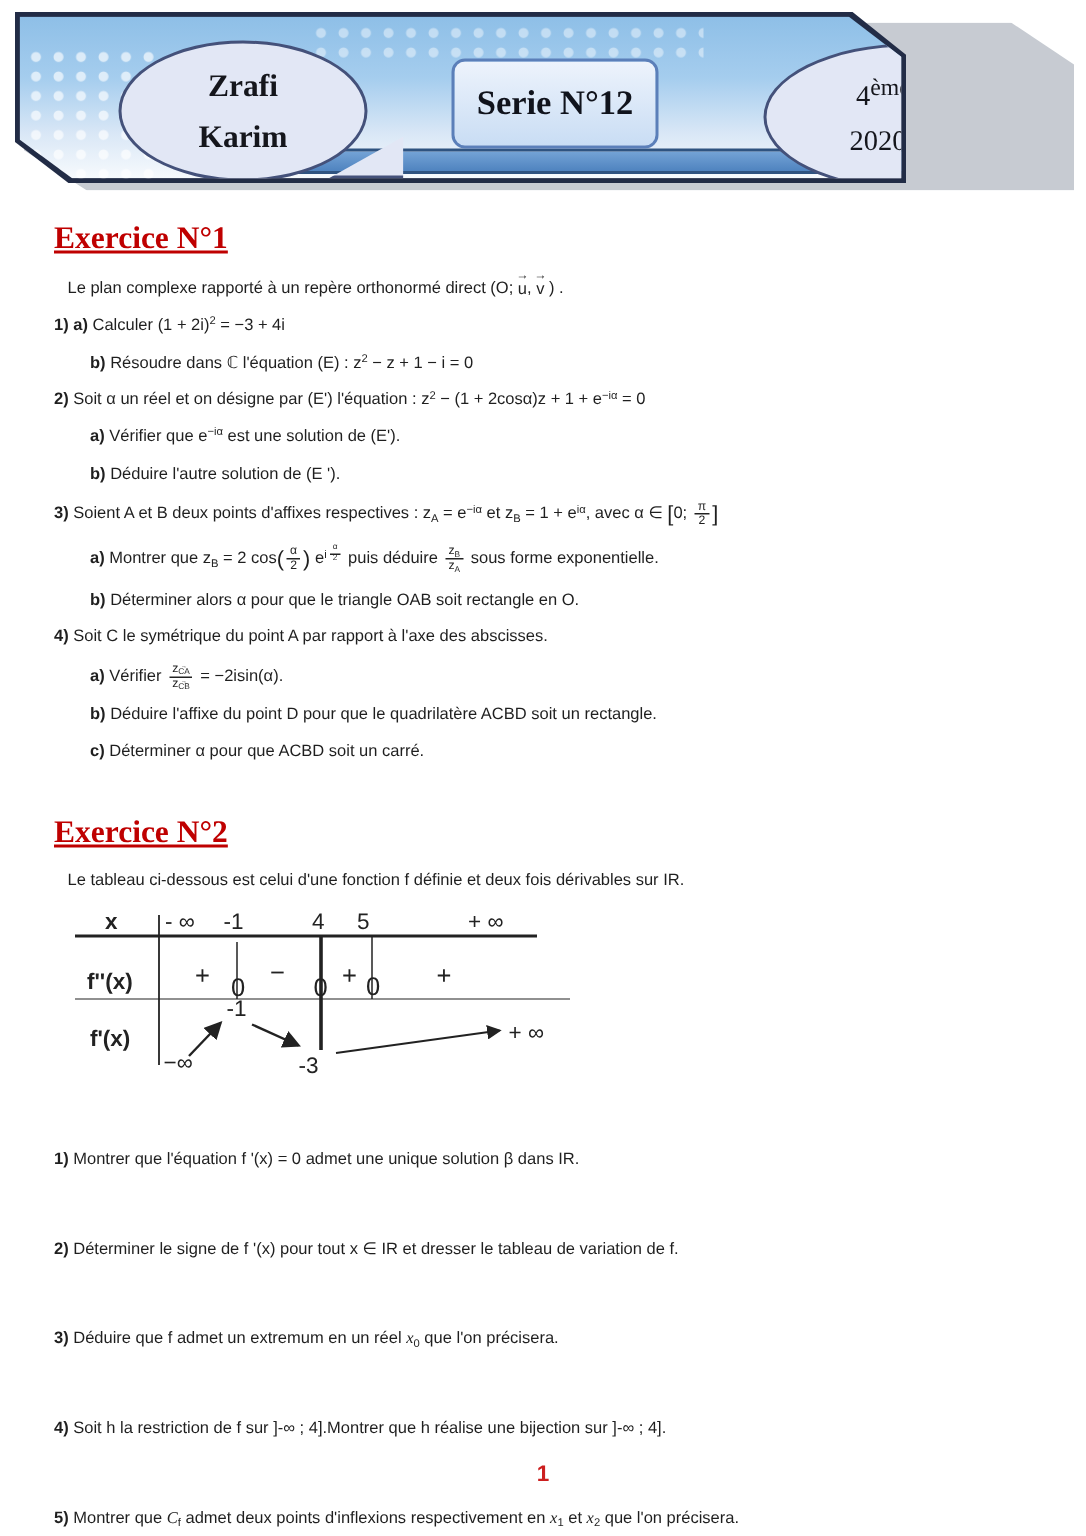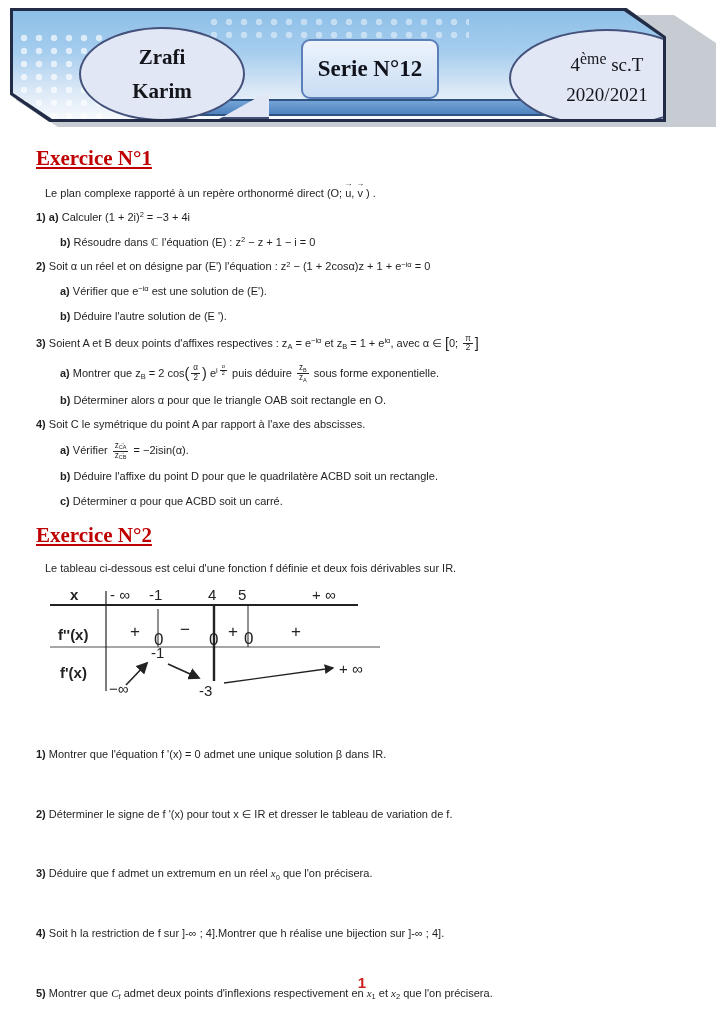--- a/index.html
+++ b/index.html
@@ -2,21 +2,21 @@
 <html><head>
 <meta charset="utf-8">
 <style>
   html,body{margin:0;padding:0;background:#e8e8e8;}
   .page{position:relative;width:724px;height:1024px;background:#ffffff;overflow:hidden;
         font-family:"Liberation Sans","DejaVu Sans",sans-serif;color:#1f1f1f;}
 
   
   .hdr-shadow{position:absolute;left:16px;top:15px;width:700px;height:112px;background:#c7cbd2;
               clip-path:polygon(0 0,94% 0,100% 25%,100% 100%,6% 100%,0 76%);}
-  .hdr{position:absolute;left:10px;top:8px;width:656px;height:114px;background:#222c46;
+  .hdr{position:absolute;left:10px;top:8px;width:594px;height:114px;background:#222c46;
        clip-path:polygon(0 0,94% 0,100% 25%,100% 100%,6% 100%,0 76%);}
   .hdr-in{position:absolute;left:3px;top:3px;right:3px;bottom:3px;
           background:linear-gradient(#8ebfe7 0%,#a5cdee 38%,#d9e7f6 72%,#f7fafd 100%);
           clip-path:polygon(0 0,94% 0,100% 25%,100% 100%,6% 100%,0 76%);}
   .dots{position:absolute;background-image:radial-gradient(circle at 5px 5px,rgba(255,255,255,.8) 3px,transparent 3.6px);
         background-size:15px 13px;opacity:.8;}
   .dots-left{left:6px;top:22px;width:88px;height:88px;}
   .dots-mid{left:196px;top:6px;width:260px;height:26px;opacity:.55;}
   .bar{position:absolute;left:168px;top:88px;width:486px;height:13px;
        background:linear-gradient(#74a3d6,#4f83bf);border:2px solid #2f5380;}
@@ -29,21 +29,21 @@
   .klass{left:496px;top:18px;width:192px;height:94px;font-size:19px;gap:7px;}
   .serie-box{position:absolute;left:288px;top:28px;width:134px;height:56px;border:2px solid #5b7fb9;
              border-radius:9px;background:linear-gradient(#edf3fc,#c9ddf4);
              display:flex;align-items:center;justify-content:center;
              font-family:"Liberation Serif","DejaVu Serif",serif;font-weight:bold;font-size:23px;color:#10131c;}
 
   
   .content{position:absolute;left:36px;top:146px;right:18px;}
   .ex-title{margin:0 0 13px 0;font-family:"Liberation Serif","DejaVu Serif",serif;
             font-size:21px;font-weight:bold;color:#bf0000;text-decoration:underline;}
-  .ex-title.second{margin-top:13px;}
+  .ex-title.second{margin-top:32px;}
   .line{margin:0 0 9px 0;font-size:11px;line-height:1.42;}
   .ind1{margin-left:9px;}
   .ind2{margin-left:24px;}
   .q{margin-bottom:16px;margin-top:44px;}
   .sg-b{font-weight:bold;}
   .sg-i{font-style:italic;font-family:"Liberation Serif","DejaVu Serif",serif;}
   .sg-sup{font-size:.68em;position:relative;top:-.52em;line-height:0;}
   .sg-sub{font-size:.68em;position:relative;top:.3em;line-height:0;}
   .sg-br{font-size:1.32em;vertical-align:-.1em;}
   .frac{display:inline-flex;flex-direction:column;align-items:center;vertical-align:middle;

